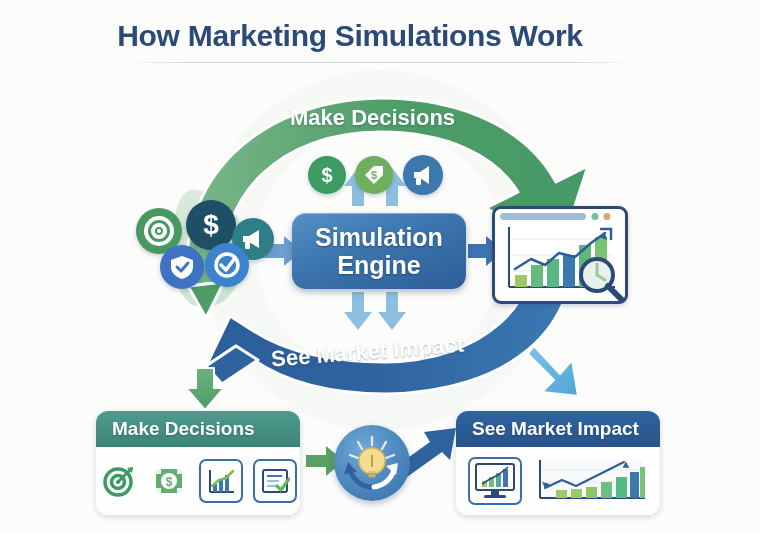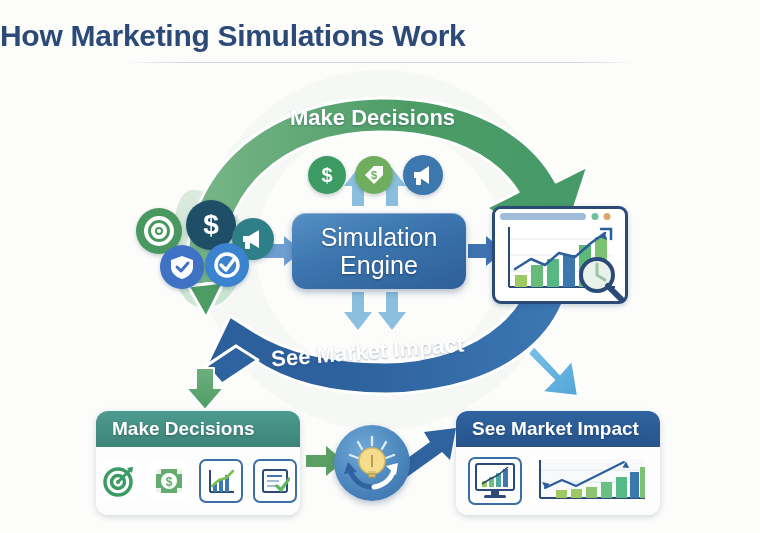--- a/index.html
+++ b/index.html
@@ -14,21 +14,21 @@
     background: #fcfcfb;
     overflow: hidden;
     font-family: "Liberation Sans", sans-serif;
   }
 
   
   #title-block {
     position: absolute;
     left: 0; top: 18px;
     width: 700px;
-    text-align: left;
+    text-align: center;
   }
   #page-title {
     font-size: 30px;
     font-weight: bold;
     color: #2b4a78;
     letter-spacing: -0.3px;
     line-height: 36px;
   }
   #title-divider {
     position: absolute;
@@ -72,21 +72,21 @@
     border-radius: 14px;
     background: linear-gradient(160deg, #5590c4 0%, #3b74ae 45%, #2e5f98 100%);
     box-shadow: 0 3px 7px rgba(30,60,100,0.35), inset 0 1px 0 rgba(255,255,255,0.35);
     display: flex;
     align-items: center;
     justify-content: center;
   }
   #simulation-engine-label {
     color: #ffffff;
     font-size: 25px;
-    font-weight: normal;
+    font-weight: bold;
     line-height: 28px;
     text-align: center;
     text-shadow: 0 1px 2px rgba(10,35,65,0.5);
   }
 
   
   .badge {
     position: absolute;
     border-radius: 50%;
     display: flex;

